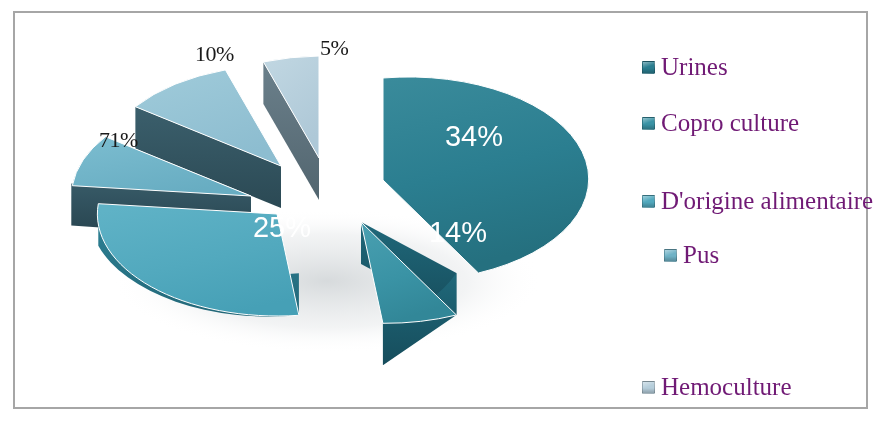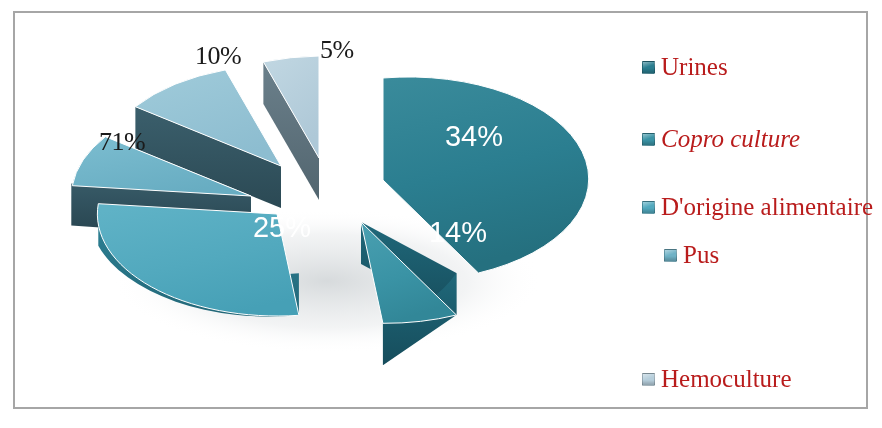--- a/index.html
+++ b/index.html
@@ -35,21 +35,21 @@
   }
   #pie-svg {
     position: absolute;
     left: 0;
     top: 0;
   }
   
   .ext-label {
     position: absolute;
     font-family: "Liberation Serif", "DejaVu Serif", serif;
-    font-size: 26px;
+    font-size: 22px;
     color: #1a1a1a;
     white-space: nowrap;
     letter-spacing: -0.5px;
   }
   #label-12 { left: 84px;  top: 114px; }
   #label-10 { left: 180px; top: 28px; }
   #label-5  { left: 305px; top: 22px; }
 
   
   #legend {
@@ -72,29 +72,29 @@
     margin-top: 8px;
     margin-right: 6px;
     border: 1px solid rgba(0,0,0,0.18);
     box-sizing: border-box;
     border-radius: 1px;
   }
   .legend-label {
     font-family: "Liberation Serif", "DejaVu Serif", serif;
     font-size: 25px;
     line-height: 28px;
-    color: #b91c1c;
+    color: #701a75;
     max-width: 215px;
   }
   .li-0 { top: 20px; }
-  .li-1 { top: 92px; font-style: italic; }
-  .li-2 { top: 160px; }
+  .li-1 { top: 76px; }
+  .li-2 { top: 154px; }
   .li-3 { top: 208px; padding-left: 22px; }
   .li-4 { top: 268px; }
-  .li-5 { top: 332px; }
+  .li-5 { top: 340px; }
 </style>
 </head>
 <body>
 
 <div id="screenshot">
   <div id="frame">
 
     <div id="chart-area">
 
       <svg id="pie-svg" width="620" height="400" viewBox="0 0 620 400">

